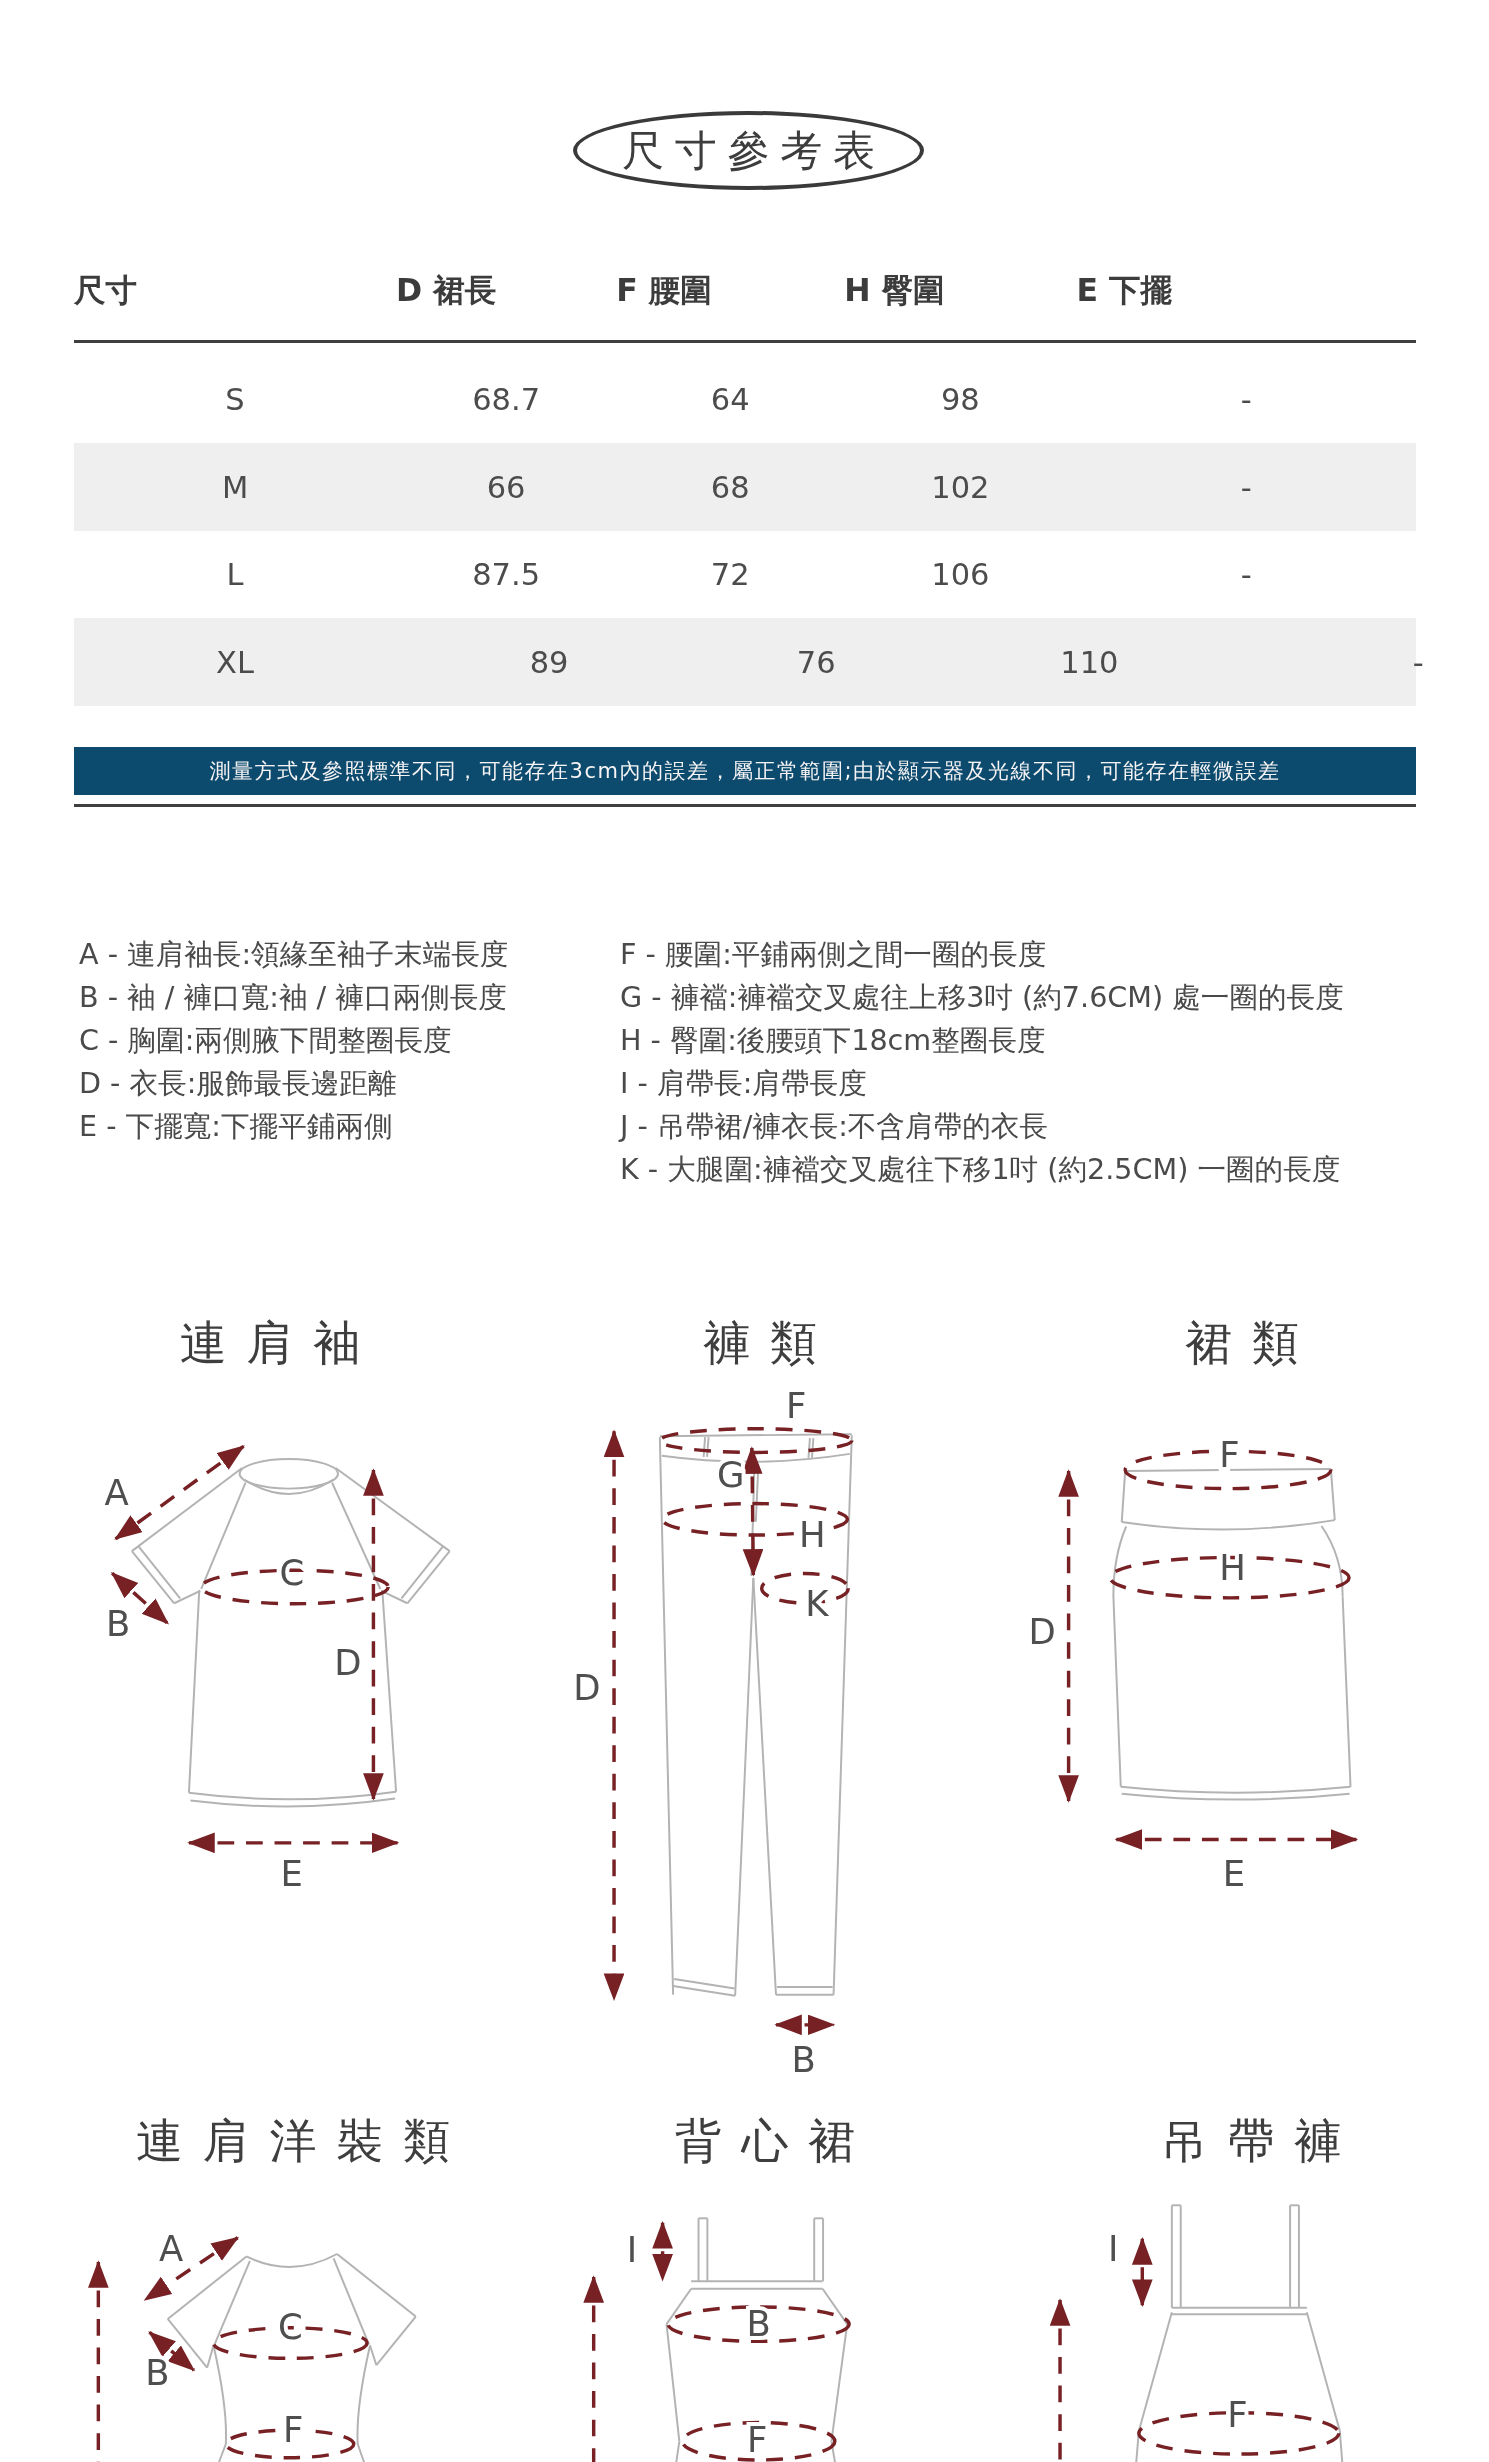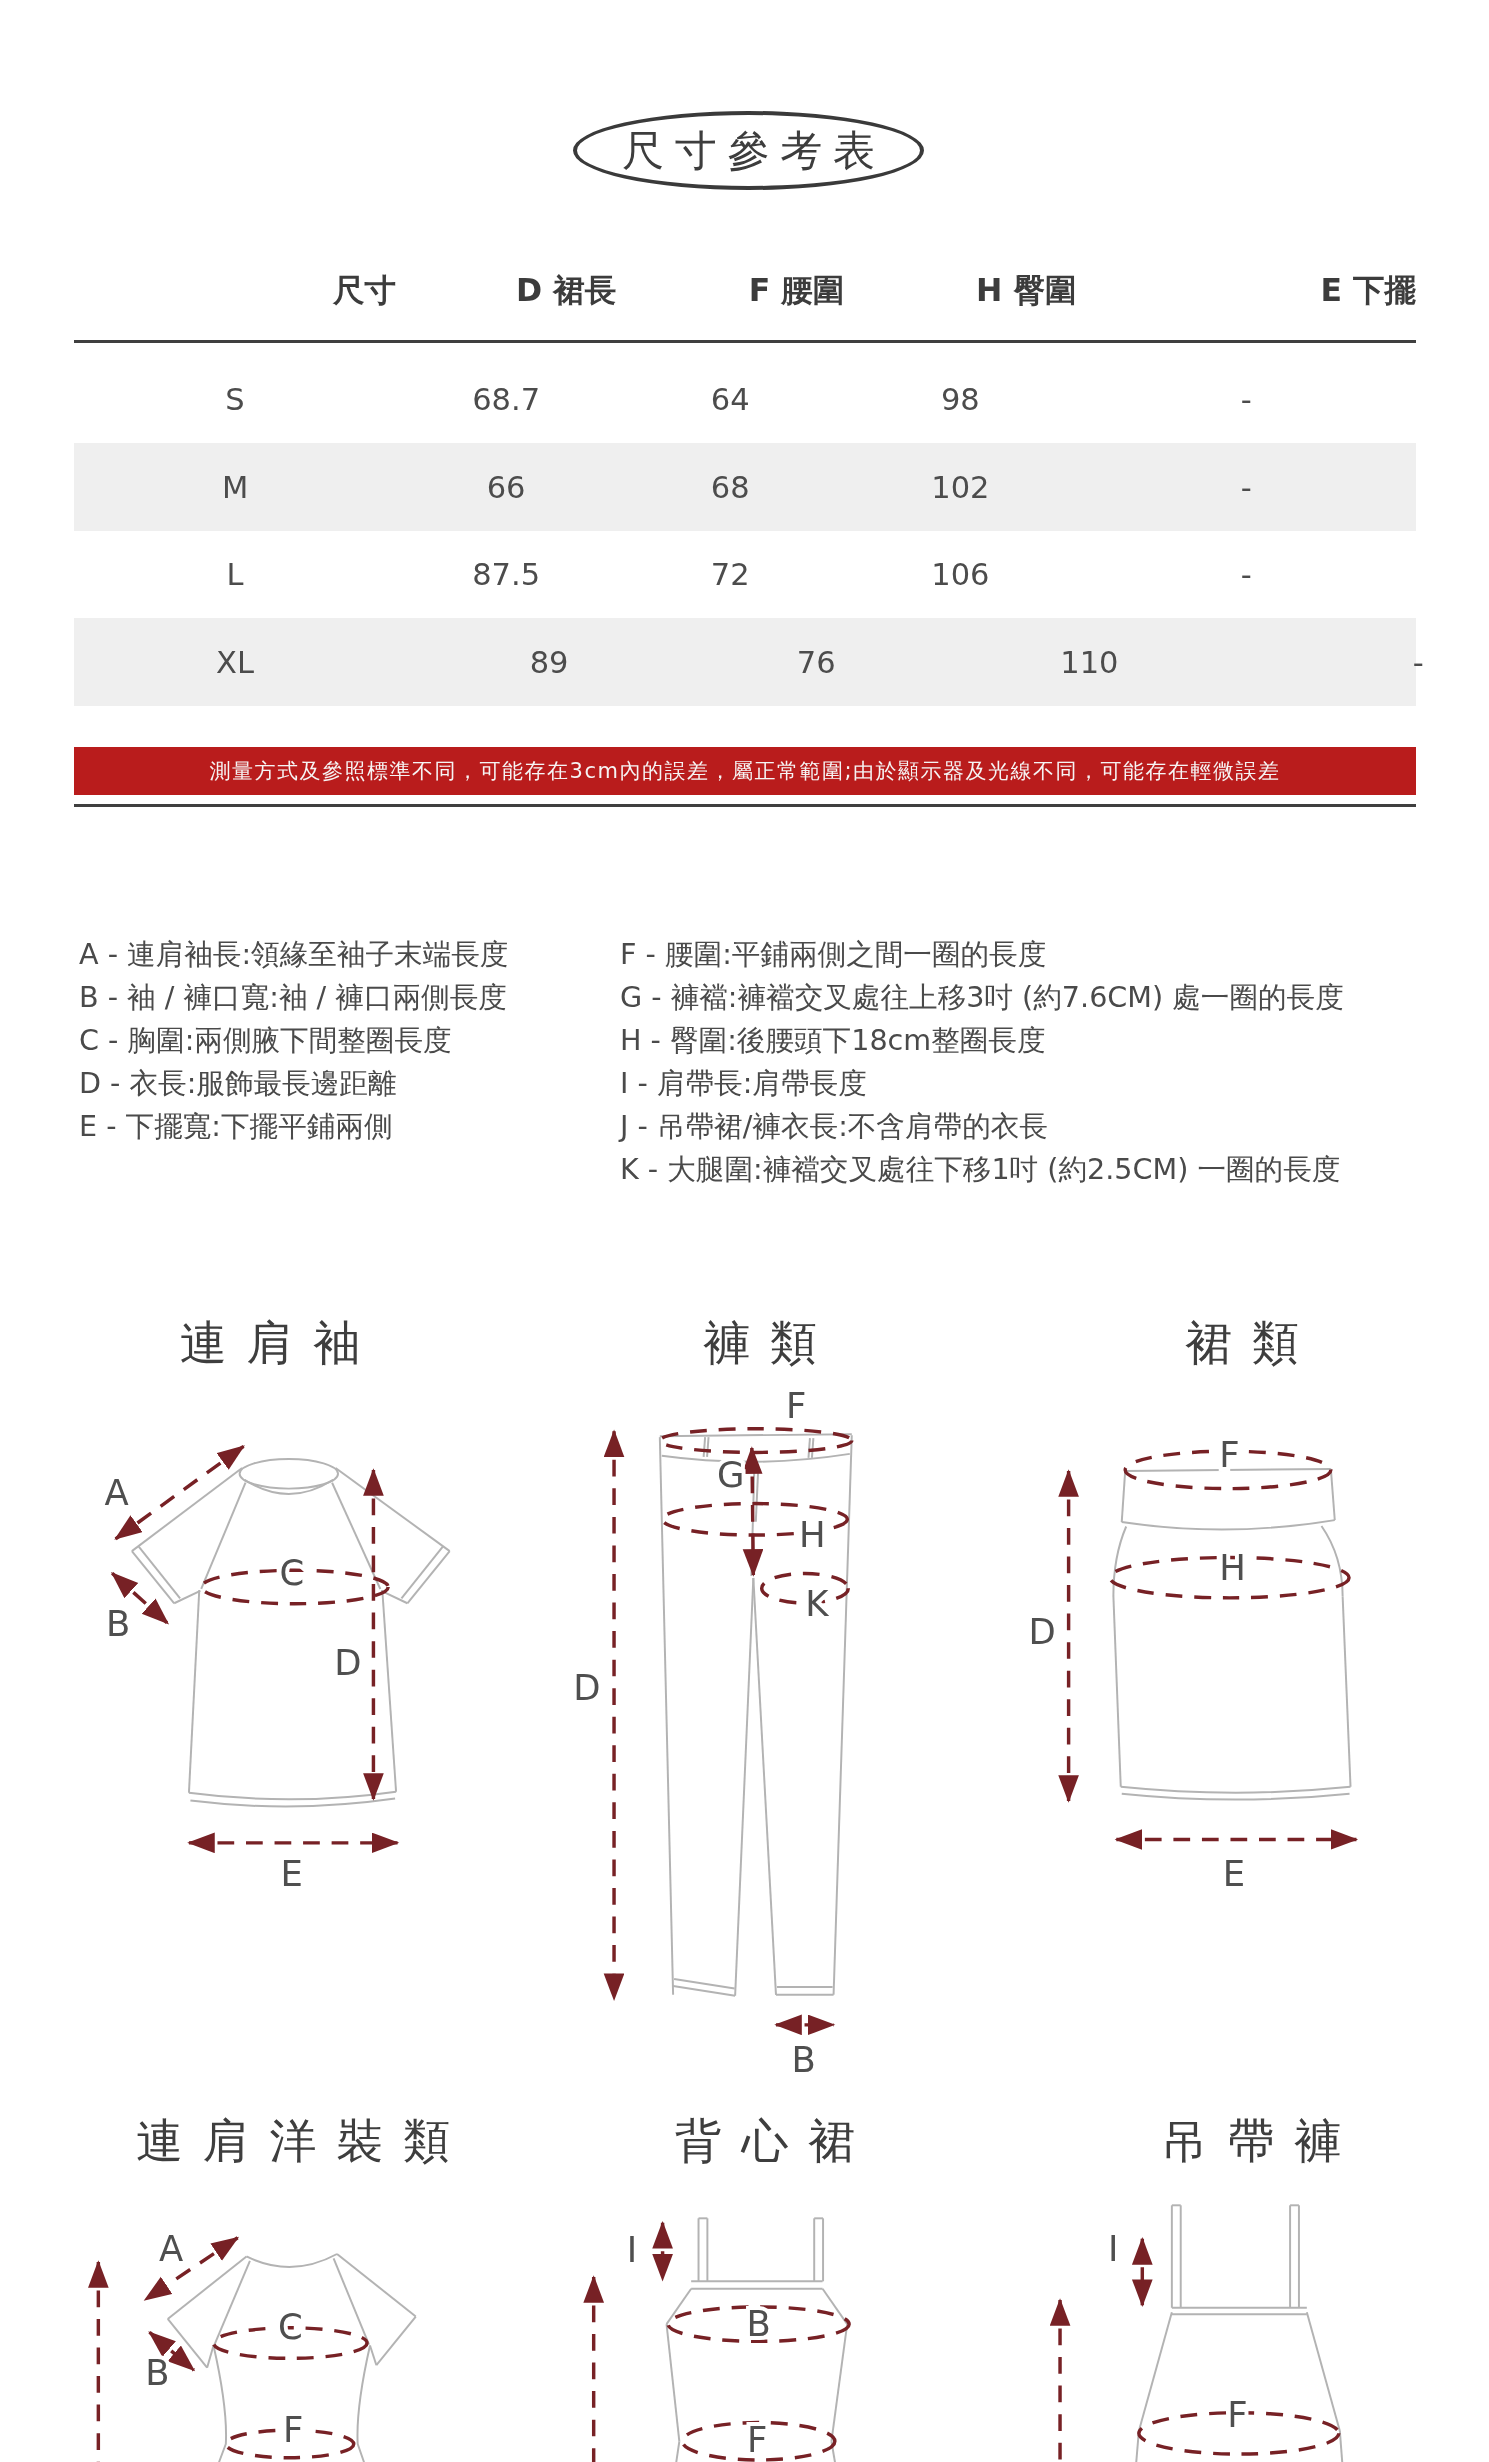--- a/index.html
+++ b/index.html
@@ -15,30 +15,30 @@
   .badge {
     left:573px; top:111px; width:351px; height:79px;
     border:4.4px solid #3a3a3a; border-radius:50%;
     display:flex; align-items:center; justify-content:center;
   }
   .badge span { font-size:42px; font-weight:500; color:#3d3d3d; letter-spacing:10.8px; text-indent:10.8px; white-space:nowrap; }
 
   
   .tgrid { display:grid; grid-template-columns:24% 16.4% 17% 17.3% 25.3%; align-items:center; }
   .thead { left:74px; top:249px; width:1342px; height:84px; }
-  .thead div { text-align:right; font-size:31.5px; font-weight:600; color:#3c3c3c; white-space:nowrap; }
+  .thead div { text-align:left; font-size:31.5px; font-weight:600; color:#3c3c3c; white-space:nowrap; }
   .thead-line { left:74px; top:340px; width:1342px; height:3px; background:#3f3f3f; }
   .trow { left:74px; width:1342px; height:88px; }
   .trow div { text-align:center; font-size:30.5px; font-weight:400; color:#4c4c4c; }
   .trow.alt { background:#efefef; }
   .r0 { top:355px; } .r1 { top:443px; } .r2 { top:530px; } .r3 { top:618px;gap:43px; }
 
   
   .disclaimer {
-    left:74px; top:747px; width:1342px; height:48px; background:#b91c1c;
+    left:74px; top:747px; width:1342px; height:48px; background:#0c4a6e;
     display:flex; align-items:center; justify-content:center;
   }
   .disclaimer span { color:#f6f4f4; font-size:21px; letter-spacing:1.5px; white-space:nowrap; }
   .rule { left:74px; top:804px; width:1342px; height:3.4px; background:#3f3f3f; }
 
   
   .defs { font-size:28.6px; line-height:43px; color:#4a4a4a; white-space:nowrap; }
   .defs-left  { left:79px;  top:933px; }
   .defs-right { left:620px; top:933px; }
 

